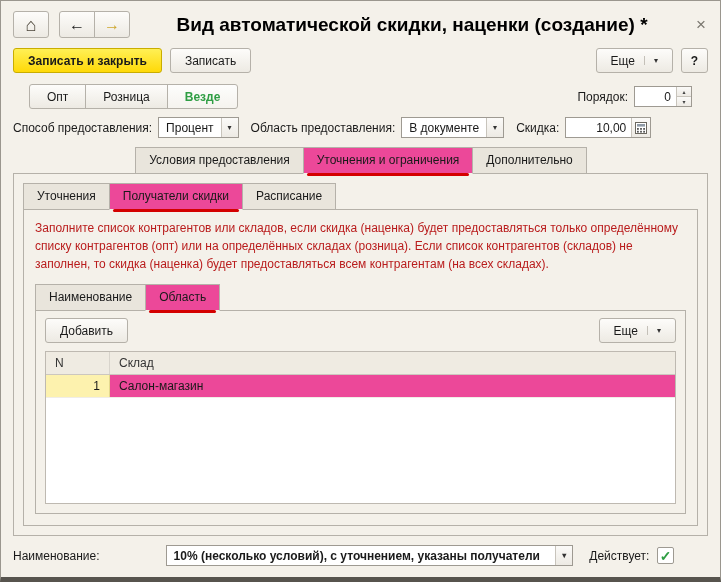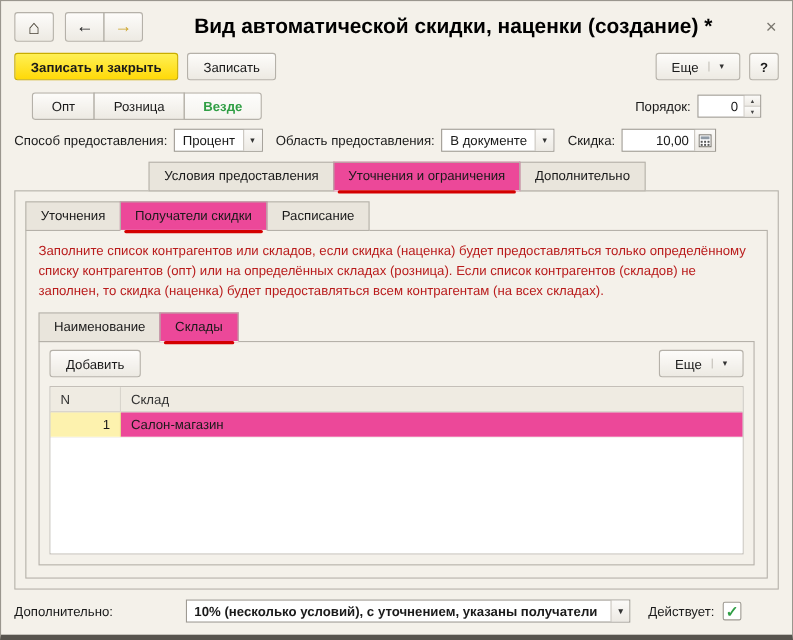--- a/index.html
+++ b/index.html
@@ -199,21 +199,21 @@
       </div>
       <div class="tab">Расписание</div>
     </div>
 
     <div class="inner-panel">
       <div class="description">Заполните список контрагентов или складов, если скидка (наценка) будет предоставляться только определённому списку контрагентов (опт) или на определённых складах (розница). Если список контрагентов (складов) не заполнен, то скидка (наценка) будет предоставляться всем контрагентам (на всех складах).</div>
 
       <div class="tabs list-tabs">
         <div class="tab">Наименование</div>
         <div class="tab active">
-          <span>Склады</span>
+          <span>Область</span>
           <div class="red-mark"></div>
         </div>
       </div>
 
       <div class="list-panel">
         <div class="list-toolbar">
           <div class="btn">Добавить</div>
           <div class="spacer"></div>
           <div class="btn">
             <span>Еще</span>
@@ -230,21 +230,21 @@
             <div class="c-n">1</div>
             <div class="c-s">Салон-магазин</div>
           </div>
           <div class="t-fill"></div>
         </div>
       </div>
     </div>
   </div>
 
   <div class="footer">
-    <span class="lbl">Дополнительно:</span>
+    <span class="lbl">Наименование:</span>
     <div class="combo footer-combo">
       <span class="combo-val">10% (несколько условий), с уточнением, указаны получатели</span>
       <span class="combo-dd">▾</span>
     </div>
     <div class="spacer"></div>
     <span class="lbl">Действует:</span>
     <div class="check">
       <span>✓</span>
     </div>
   </div>

